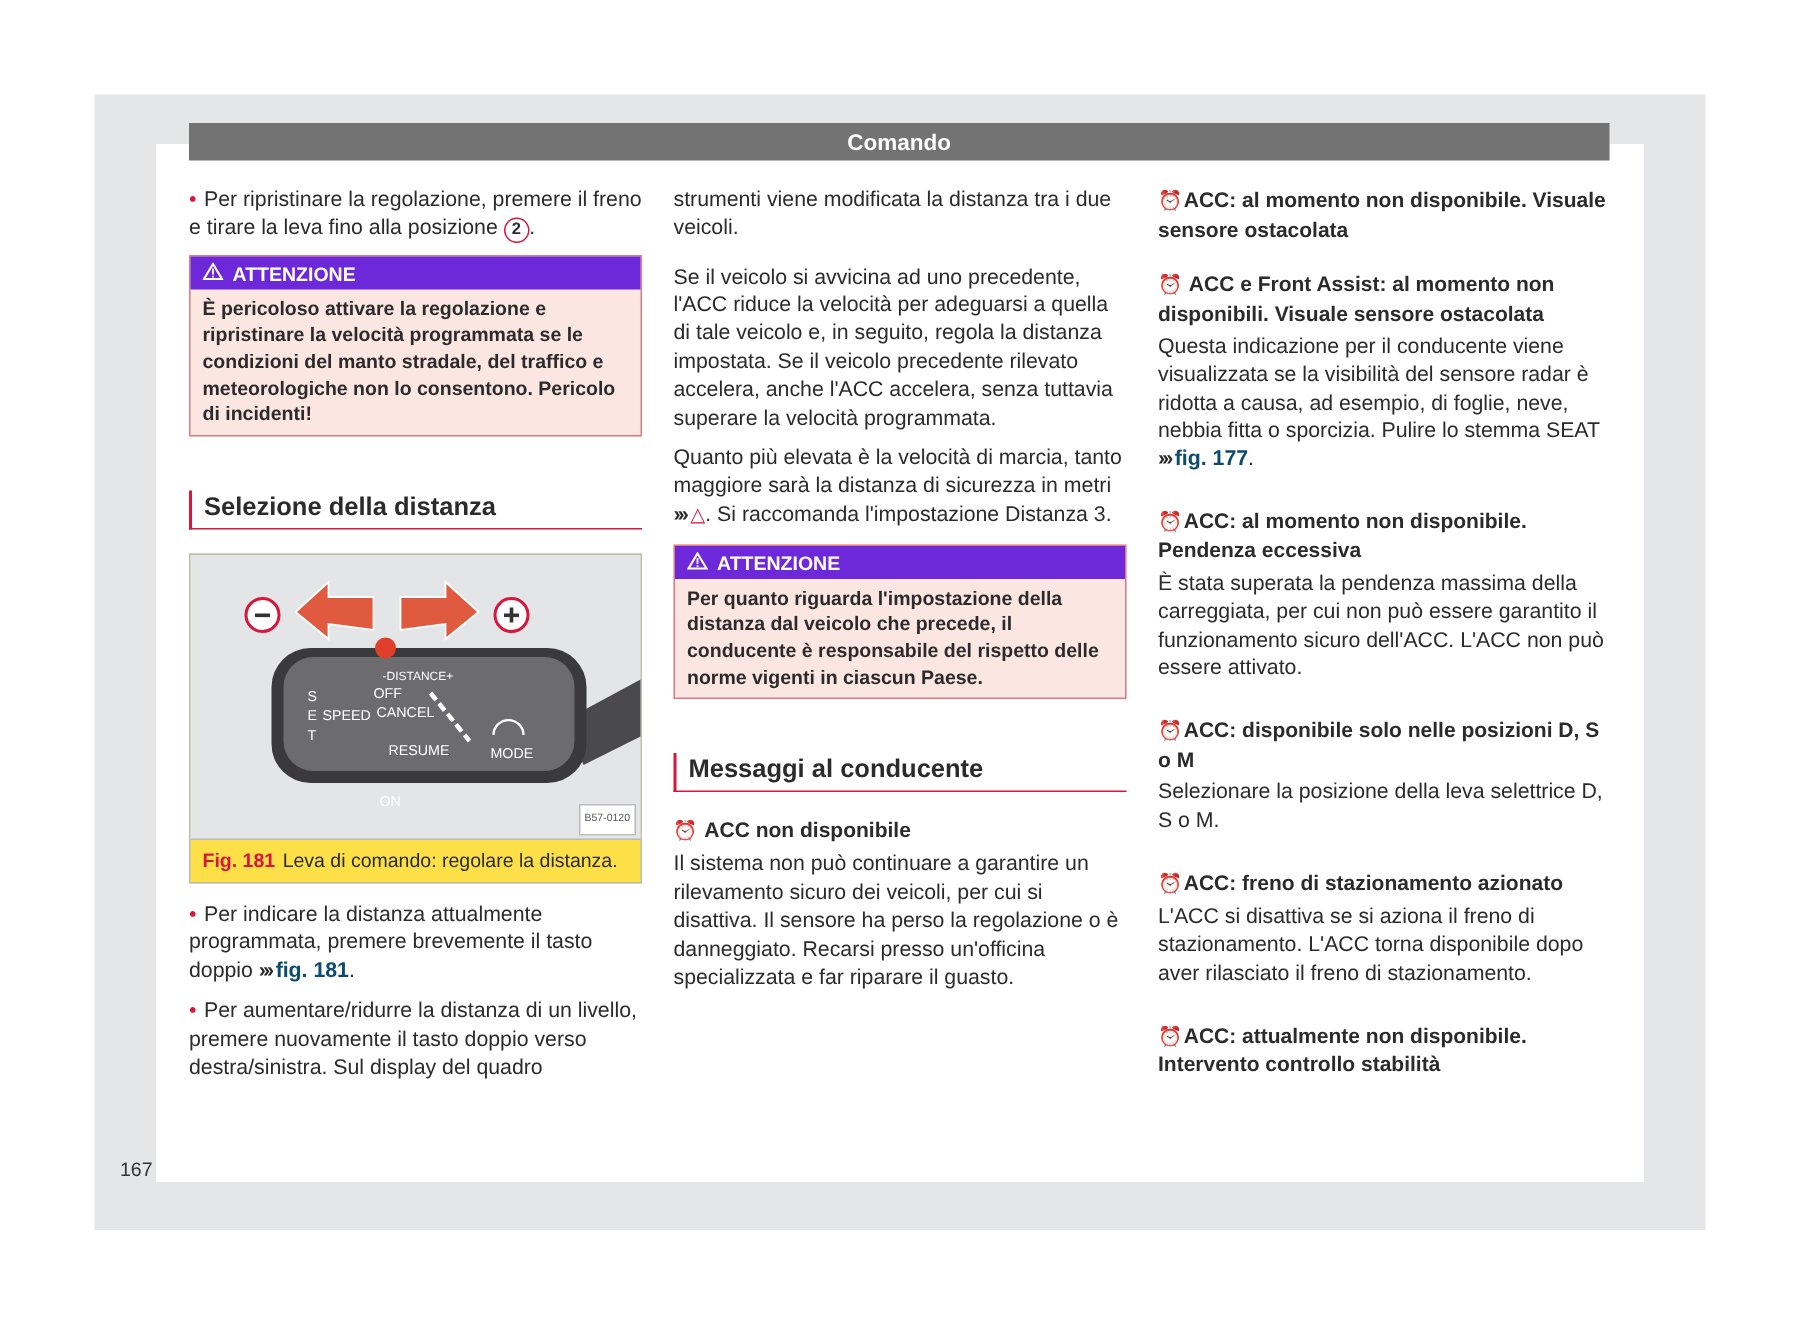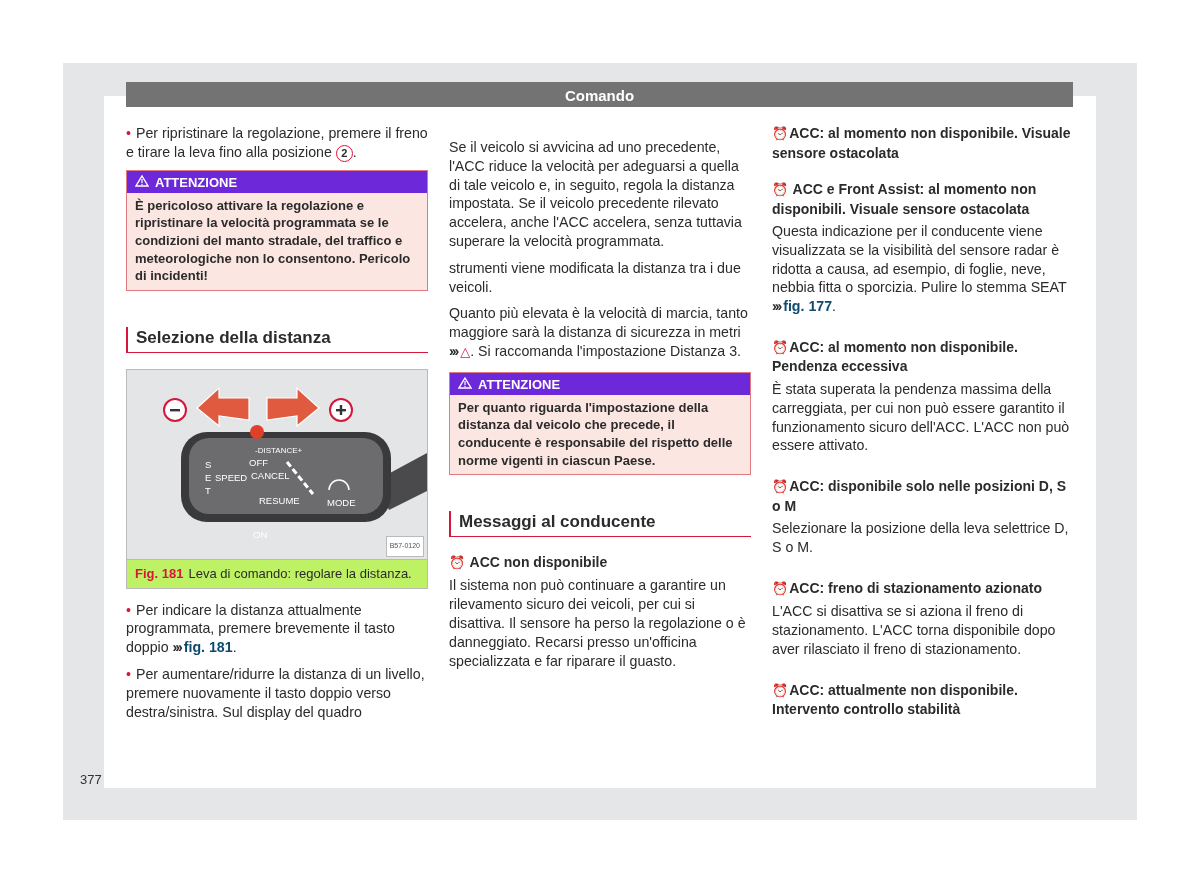--- a/index.html
+++ b/index.html
@@ -25,21 +25,21 @@
     font-size: 11px; font-weight: bold; text-align: center; line-height: 14px; color: #2b2b2b; }
 
   .warn { border: 1.5px solid #e07a80; background: #fbe6e2; margin: 4px 0 10px 0; }
   .warn-head { background: #6d28d9; color: #fff; font-weight: bold; font-size: 13px; height: 22px; line-height: 22px; padding-left: 8px; }
   .warn-head .tri { display: inline-block; margin-right: 6px; font-size: 14px; }
   .warn-body { font-weight: bold; font-size: 13px; line-height: 17.6px; padding: 4px 8px 5px 8px; color: #2b2b2b; }
 
   .section-h { border-left: 2px solid #d7163b; border-bottom: 1.5px solid #d7163b; font-weight: bold; font-size: 17px;
     padding: 2px 0 4px 8px; margin: 0 0 16px 0; }
 
-  .figure { border: 1.5px solid #b9babc; background: #bef264; }
+  .figure { border: 1.5px solid #b9babc; background: #fde047; }
   .fig-img { position: relative; height: 190px; background: #e4e5e7; border-bottom: 1.5px solid #b9babc; overflow: hidden; }
   .fig-code { position: absolute; right: 3px; bottom: 2px; font-size: 7px; background: #fff; border: 1px solid #bbb; padding: 0 3px; color: #555; }
   .fig-cap { font-size: 13px; line-height: 17px; padding: 5px 8px 6px 8px; }
   .fig-cap .fl { color: #d7163b; font-weight: bold; margin-right: 5px; }
 
   .msg-h { font-weight: bold; font-size: 14px; line-height: 18.5px; margin-bottom: 4px; }
   .icon-acc { font-weight: normal; font-size: 13px; margin-right: 1px; color: #333; }
   .gap { height: 14px; }
 
   .page-num { position: absolute; left: 80px; top: 772px; font-size: 13px; color: #333; }
@@ -119,22 +119,22 @@
   <p>
     <span class="bullet"></span><span>Per indicare la distanza attualmente programmata, premere brevemente il tasto doppio</span>
     <span class="arrows">›››</span><a class="red">fig. 181</a>.
   </p>
   <p>
     <span class="bullet"></span><span>Per aumentare/ridurre la distanza di un livello, premere nuovamente il tasto doppio verso destra/sinistra. Sul display del quadro</span>
   </p>
 </div>
 
 <div class="col col2">
+  <p>strumenti viene modificata la distanza tra i due veicoli.</p>
   <p style="margin-top:14px;">Se il veicolo si avvicina ad uno precedente, l'ACC riduce la velocità per adeguarsi a quella di tale veicolo e, in seguito, regola la distanza impostata. Se il veicolo precedente rilevato accelera, anche l'ACC accelera, senza tuttavia superare la velocità programmata.</p>
-  <p>strumenti viene modificata la distanza tra i due veicoli.</p>
   <p>
     <span>Quanto più elevata è la velocità di marcia, tanto maggiore sarà la distanza di sicurezza in metri</span>
     <span class="arrows">›››</span><span style="color:#d7163b;font-size:13px;">△</span><span>. Si raccomanda l'impostazione</span>
     <b>Distanza 3</b>.
   </p>
 
   <div class="warn" style="margin-top:10px;">
     <div class="warn-head">
       <span class="tri">
         <svg width="14" height="12" viewBox="0 0 14 12">
@@ -182,13 +182,13 @@
   <div class="msg-h">
     <span class="icon-acc">⏰</span><span>ACC: freno di stazionamento azionato</span>
   </div>
   <p>L'ACC si disattiva se si aziona il freno di stazionamento. L'ACC torna disponibile dopo aver rilasciato il freno di stazionamento.</p>
   <div class="gap"></div>
   <div class="msg-h">
     <span class="icon-acc">⏰</span><span>ACC: attualmente non disponibile. Intervento controllo stabilità</span>
   </div>
 </div>
 
-<div class="page-num">377</div>
+<div class="page-num">167</div>
 
 </body></html>

